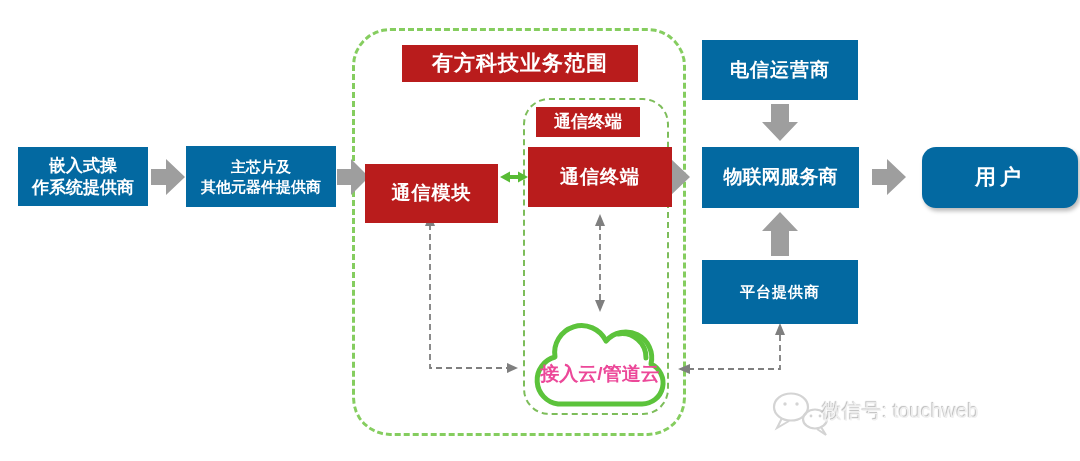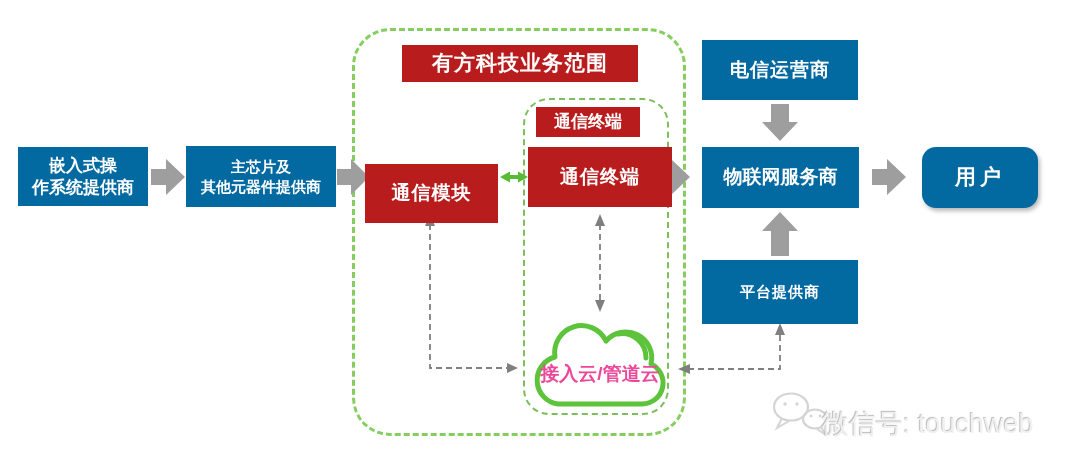--- a/index.html
+++ b/index.html
@@ -22,32 +22,31 @@
   #inner-container{left:523px;top:98px;width:146px;height:317px;border:2px dashed #7dbd5a;border-radius:26px;}
   #box-os{left:18px;top:147px;width:130px;height:59px;font-size:17px;}
   #box-chip{left:186px;top:146px;width:150px;height:61px;font-size:15px;}
   #title-box{left:402px;top:45px;width:236px;height:37px;font-size:21px;letter-spacing:1px;}
   #box-module{left:365px;top:164px;width:133px;height:59px;font-size:19px;letter-spacing:1px;}
   #label-solution{left:536px;top:107px;width:104px;height:30px;font-size:17px;}
   #box-terminal{left:528px;top:147px;width:144px;height:60px;font-size:19px;letter-spacing:1px;}
   #box-telecom{left:702px;top:40px;width:156px;height:60px;font-size:19px;letter-spacing:1px;}
   #box-iot{left:702px;top:147px;width:157px;height:61px;font-size:19px;}
   #box-platform{left:702px;top:260px;width:156px;height:64px;font-size:15px;letter-spacing:1px;}
-  #box-user{left:922px;top:147px;width:116px;height:61px;font-size:21px;letter-spacing:4px;
+  #box-user{left:922px;top:147px;width:156px;height:61px;font-size:21px;letter-spacing:4px;
     border-radius:14px;box-shadow:2px 3px 4px rgba(0,0,0,0.28);}
   #cloud-label{
     position:absolute;left:524px;top:361px;width:152px;text-align:center;z-index:4;
     font-size:19px;font-weight:bold;color:#ec4899;
   }
   #svg-overlay{z-index:2;}
   #watermark{
     position:absolute;left:822px;top:398px;z-index:5;
-    font-size:27px;color:#f0f0f0;white-space:nowrap;
+    font-size:20px;color:#f0f0f0;white-space:nowrap;
     text-shadow:-1px -1px 1px #b9b9b9, 1px 1px 1px #ffffff;
-    margin-top:8px;
   }
 </style>
 </head>
 <body>
 
 <div class="canvas">
 
   <div id="outer-container" class="container-dashed"></div>
   <div id="inner-container" class="container-dashed"></div>
 

